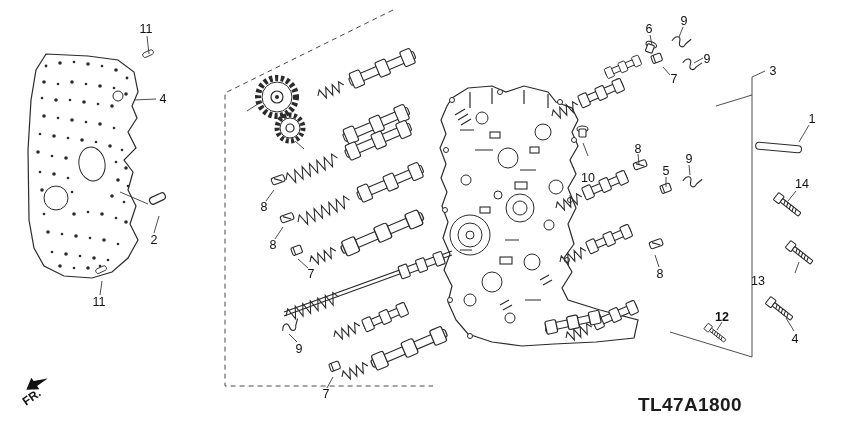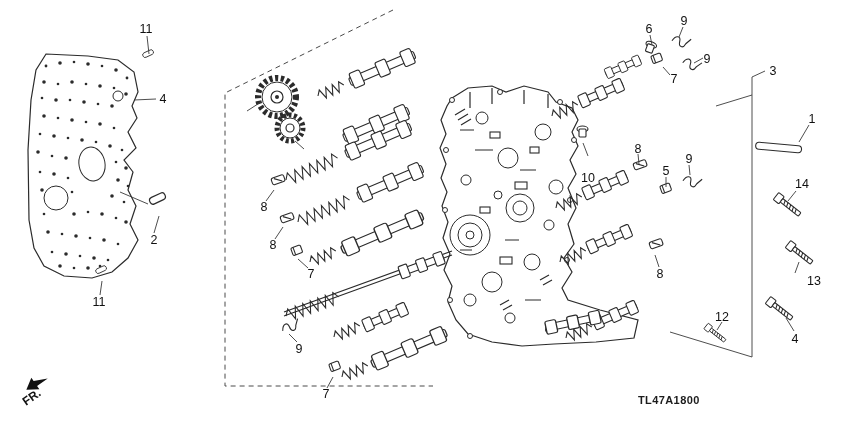--- a/index.html
+++ b/index.html
@@ -1,21 +1,21 @@
 <!DOCTYPE html>
 <html><head>
 <meta charset="utf-8">
 <style>
   html,body{margin:0;padding:0;background:#fff;}
   #stage{position:relative;width:850px;height:425px;background:#ffffff;
          font-family:"Liberation Sans",sans-serif;overflow:hidden;}
   #stage svg{position:absolute;left:0;top:0;}
   .callout{position:absolute;transform:translate(-50%,-50%);
            font-size:12.5px;color:#101010;line-height:1;white-space:nowrap;}
-  .code{position:absolute;left:638px;top:394px;font-size:11px;font-weight:bold;
+  .code{position:absolute;left:638px;top:394px;font-size:19px;font-weight:bold;
         color:#1c1c1c;letter-spacing:.4px;}
   svg text{font-family:"Liberation Sans",sans-serif;}
   .ln{stroke:#2b2b2b;fill:none;stroke-width:1.2;}
   .leader{stroke:#3a3a3a;fill:none;stroke-width:.9;}
   .dash{stroke:#4a4a4a;fill:none;stroke-width:1;stroke-dasharray:5 4;}
   .part{fill:#ffffff;stroke:#2b2b2b;stroke-width:1.1;}
   .dot{fill:#2b2b2b;stroke:none;}
   .hole{fill:#ffffff;stroke:#2b2b2b;stroke-width:1;}
 </style>
 </head>
@@ -306,20 +306,20 @@
 <div class="callout" style="left:684px;top:21px;">9</div>
 <div class="callout" style="left:707px;top:59px;">9</div>
 <div class="callout" style="left:674px;top:79px;">7</div>
 <div class="callout" style="left:773px;top:71px;">3</div>
 <div class="callout" style="left:812px;top:119px;">1</div>
 <div class="callout" style="left:588px;top:164px;margin-top:14px;">10</div>
 <div class="callout" style="left:638px;top:149px;">8</div>
 <div class="callout" style="left:666px;top:171px;">5</div>
 <div class="callout" style="left:689px;top:159px;">9</div>
 <div class="callout" style="left:802px;top:184px;">14</div>
-<div class="callout" style="left:814px;top:281px;">13</div>
+<div class="callout" style="left:758px;top:281px;">13</div>
 <div class="callout" style="left:660px;top:274px;">8</div>
 <div class="callout" style="left:795px;top:339px;">4</div>
-<div class="callout" style="left:722px;top:317px;">12</div>
+<div class="callout" style="left:722px;top:317px;font-weight:bold;">12</div>
 
 <div class="code">TL47A1800</div>
 
 </div>
 
 </body></html>

